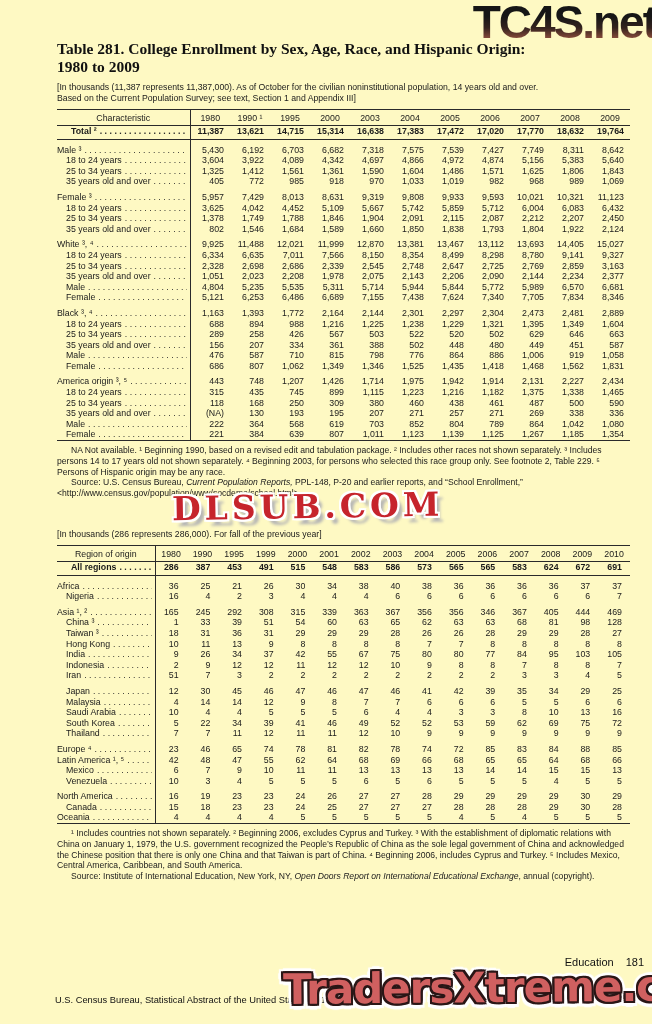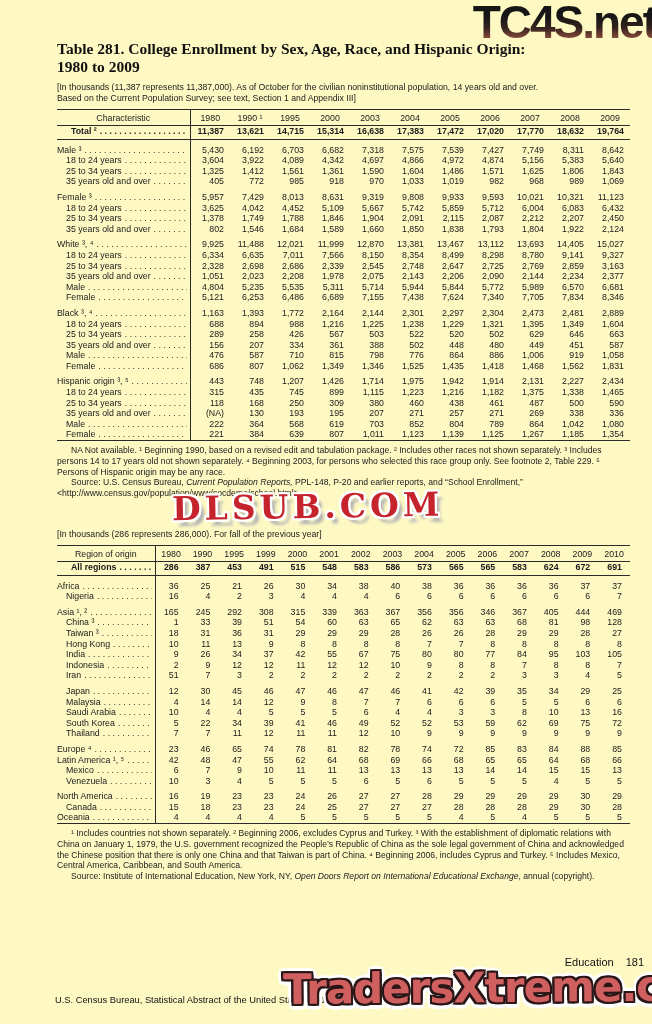--- a/index.html
+++ b/index.html
@@ -531,21 +531,21 @@
             <td class="num">1,525</td>
             <td class="num">1,435</td>
             <td class="num">1,418</td>
             <td class="num">1,468</td>
             <td class="num">1,562</td>
             <td class="num">1,831</td>
           </tr>
           <tr class="gap">
             <td class="lblc sr">
               <span class="lbl">
-                <span class="t">Hispanic origin ³, ⁵</span>
+                <span class="t">America origin ³, ⁵</span>
                 <span class="dots"></span>
               </span>
             </td>
             <td class="num">443</td>
             <td class="num">748</td>
             <td class="num">1,207</td>
             <td class="num">1,426</td>
             <td class="num">1,714</td>
             <td class="num">1,975</td>
             <td class="num">1,942</td>

